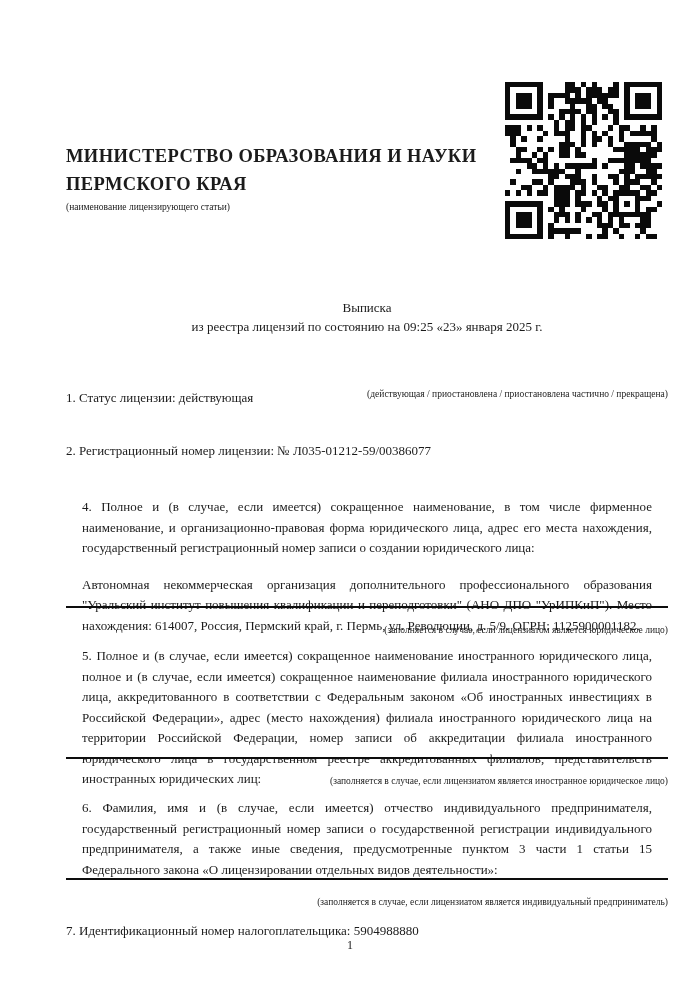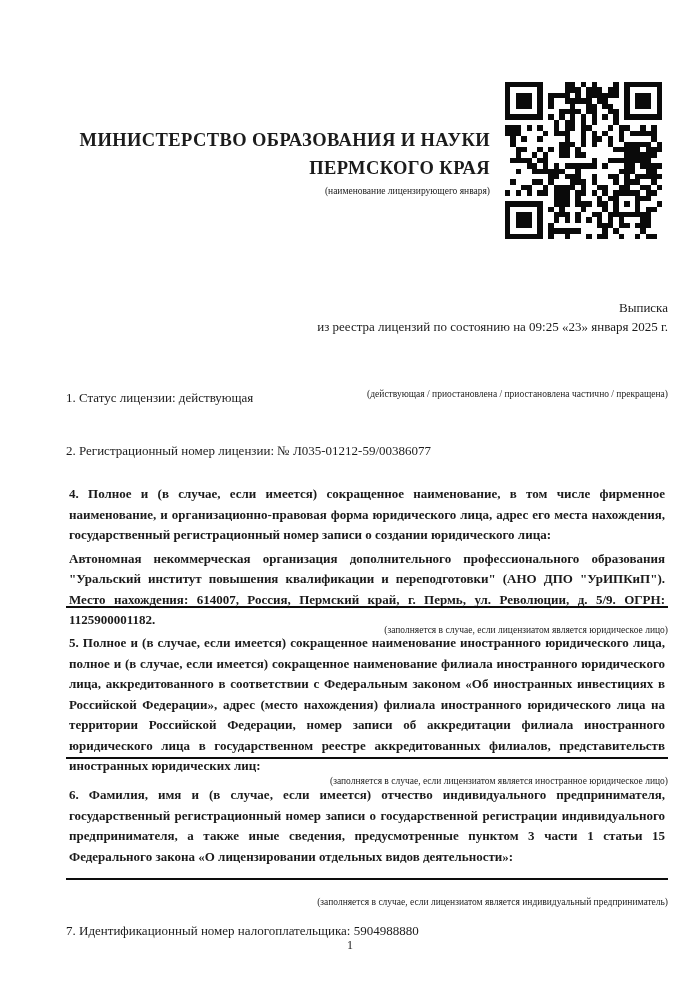--- a/index.html
+++ b/index.html
@@ -7,50 +7,50 @@
     position:relative;
     width:700px;height:990px;
     background:#ffffff;
     font-family:"Liberation Serif","DejaVu Serif",serif;
     color:#1b1b1b;
     overflow:hidden;
   }
   .abs{position:absolute;}
   .col{left:66px;width:602px;}
   .ministry{
-    top:126px;left:66px;width:424px;
-    text-align:right;
+    top:142px;left:66px;width:424px;
+    text-align:left;
     font-weight:bold;
     font-size:18.5px;line-height:28px;
     letter-spacing:0.4px;
   }
   .ministry-caption{
     display:block;
     font-weight:normal;
     font-size:9.5px;line-height:13px;
     letter-spacing:0;
     margin-top:3px;
     color:#202020;
   }
   .qr{
     top:82px;left:505px;width:157px;height:157px;
   }
   .extract{
     top:298px;
-    text-align:right;
+    text-align:center;
     font-size:13px;line-height:19px;
   }
   .item{
     font-size:13px;line-height:21px;margin-top:21px;
   }
   .para{
     font-size:13px;line-height:20.5px;
     text-align:justify;
   }
-  .para p{margin:3px;font-weight:bold;}
+  .para p{margin:16px;}
   .small-caption{
     text-align:right;
     font-size:9.5px;line-height:12px;
     color:#222;
   }
   .rule-caption{
     border-top:2px solid #0d0d0d;
     padding-top:16px;
   }
   .page-number{
@@ -60,21 +60,21 @@
   }
 </style>
 </head>
 <body>
 
 <div class="page">
 
   <div class="abs ministry">
     <div>МИНИСТЕРСТВО ОБРАЗОВАНИЯ И НАУКИ</div>
     <div>ПЕРМСКОГО КРАЯ</div>
-    <span class="ministry-caption">(наименование лицензирующего января)</span>
+    <span class="ministry-caption">(наименование лицензирующего статьи)</span>
   </div>
 
   <div class="abs qr" id="qr"><svg viewBox="0 0 29 29" width="157" height="157" shape-rendering="crispEdges" fill="#0a0a0a">
         <rect x="0" y="0" width="1" height="1"></rect>
         <rect x="1" y="0" width="1" height="1"></rect>
         <rect x="2" y="0" width="1" height="1"></rect>
         <rect x="3" y="0" width="1" height="1"></rect>
         <rect x="4" y="0" width="1" height="1"></rect>
         <rect x="5" y="0" width="1" height="1"></rect>
         <rect x="6" y="0" width="1" height="1"></rect>

